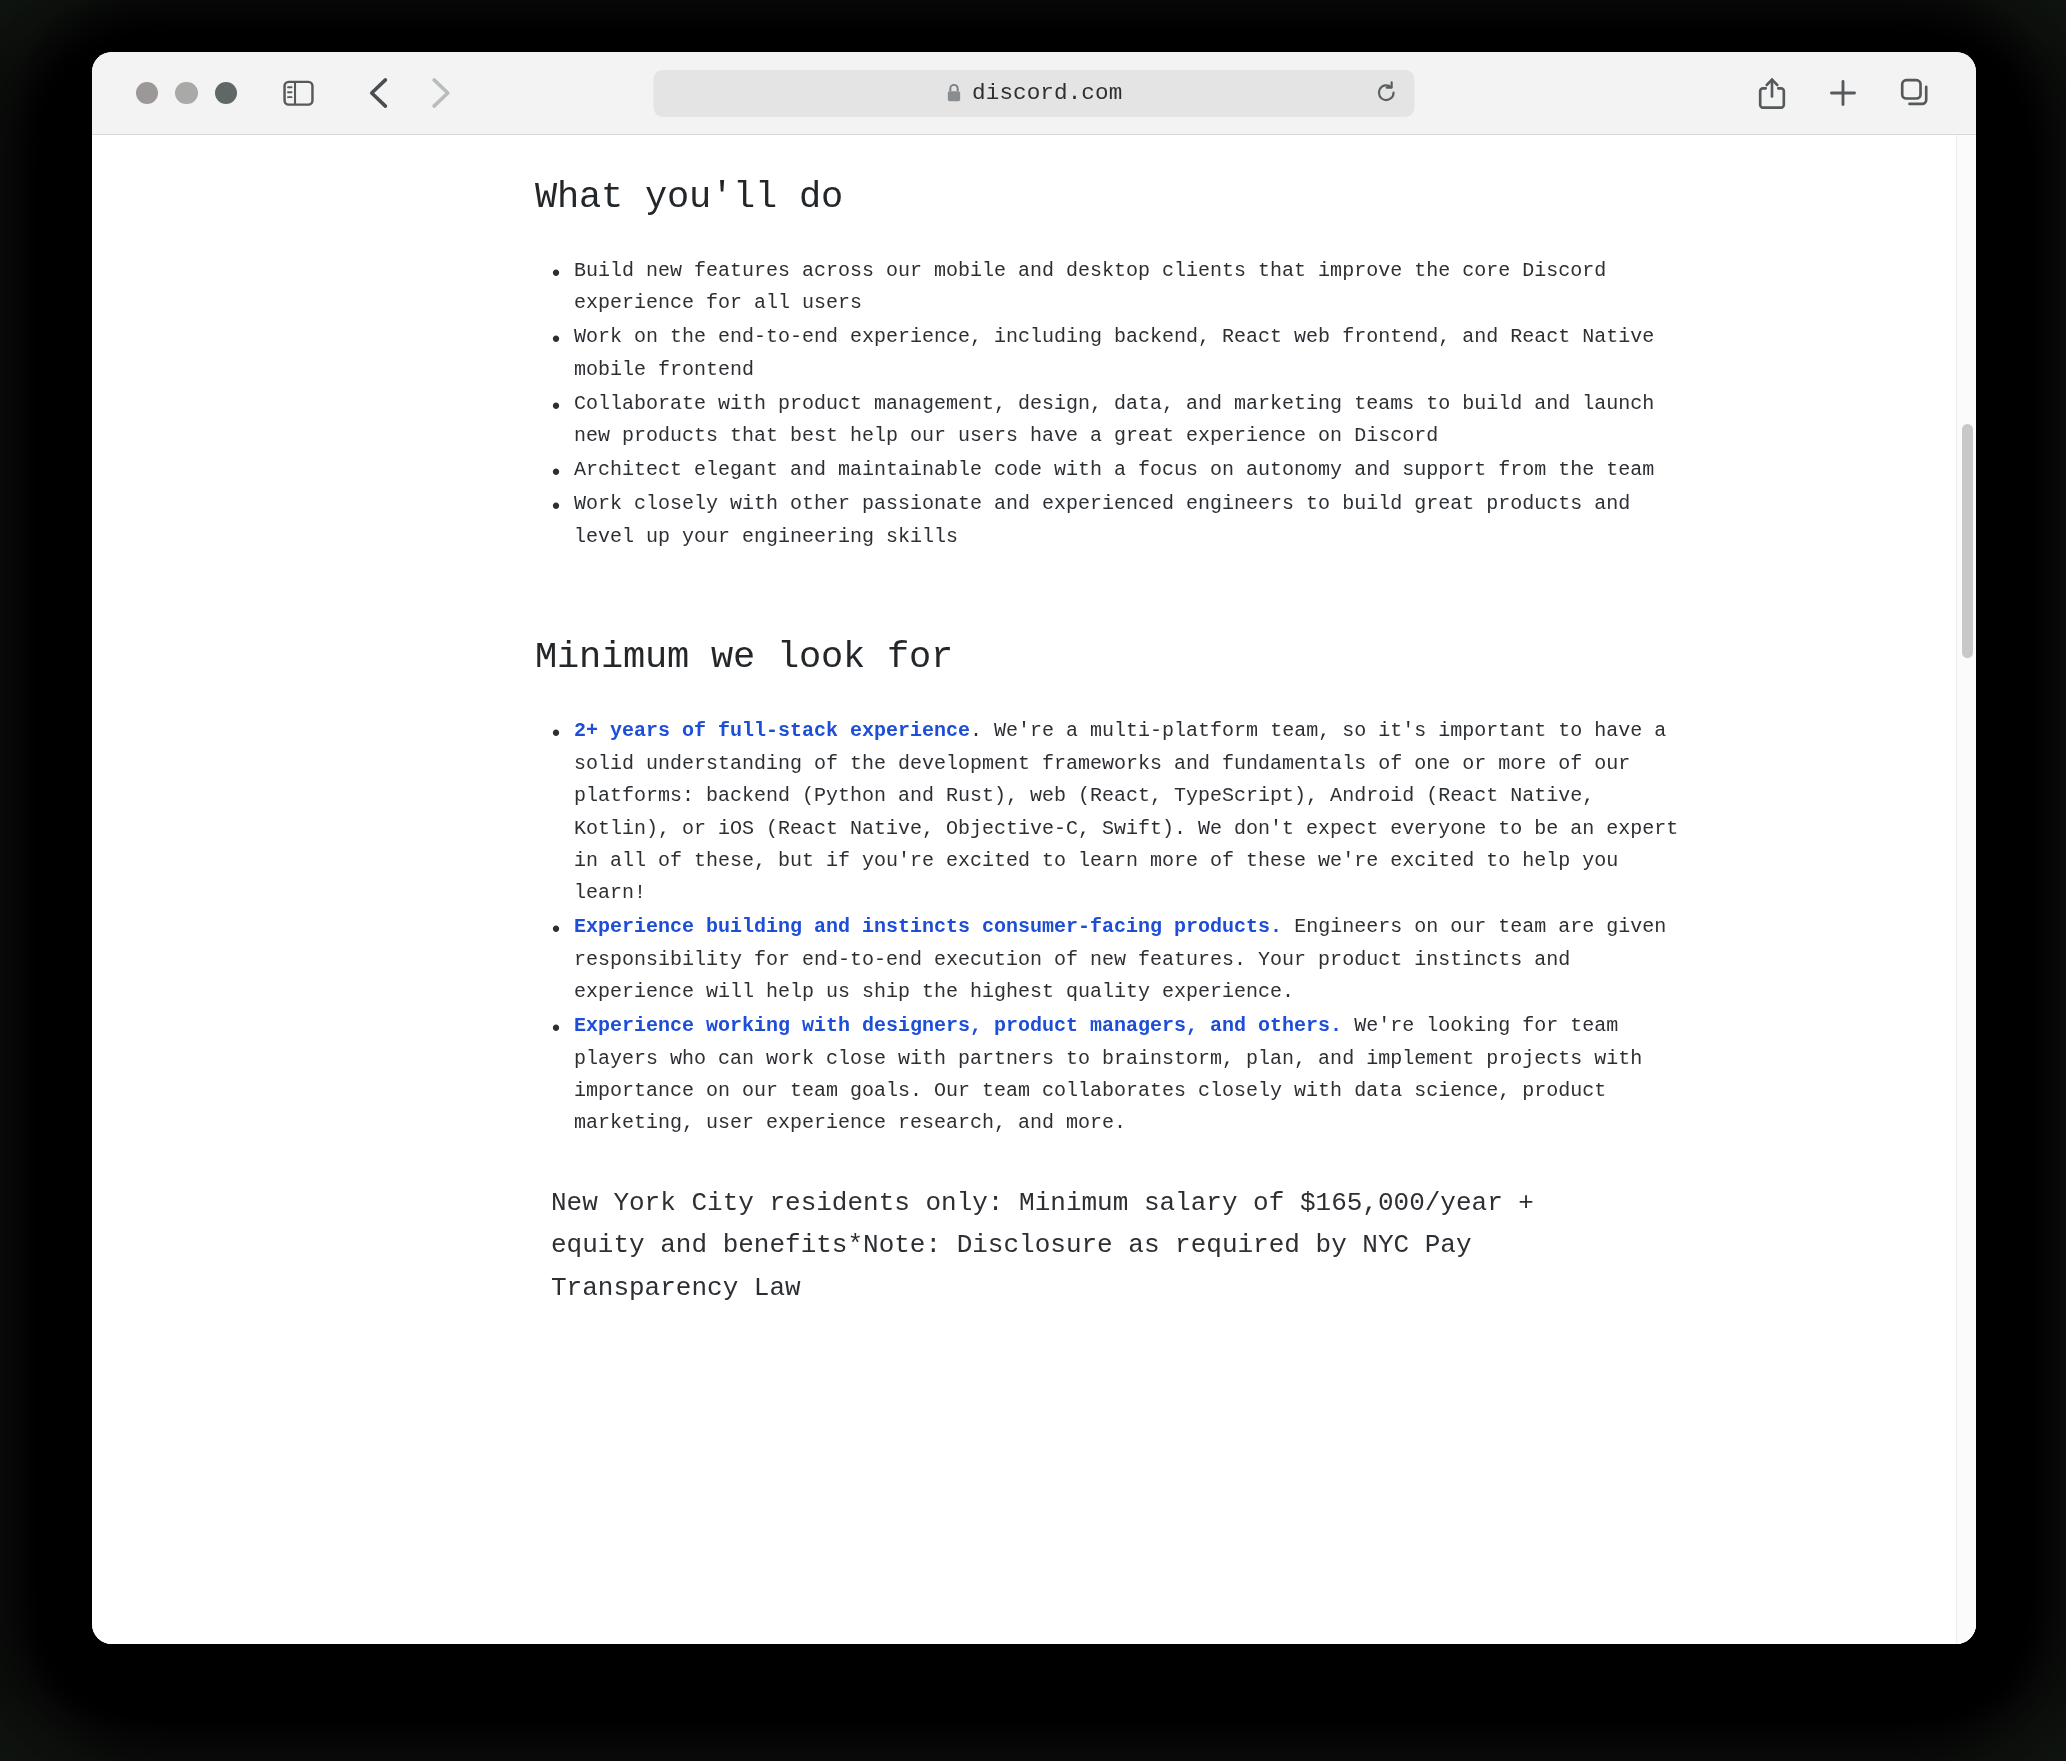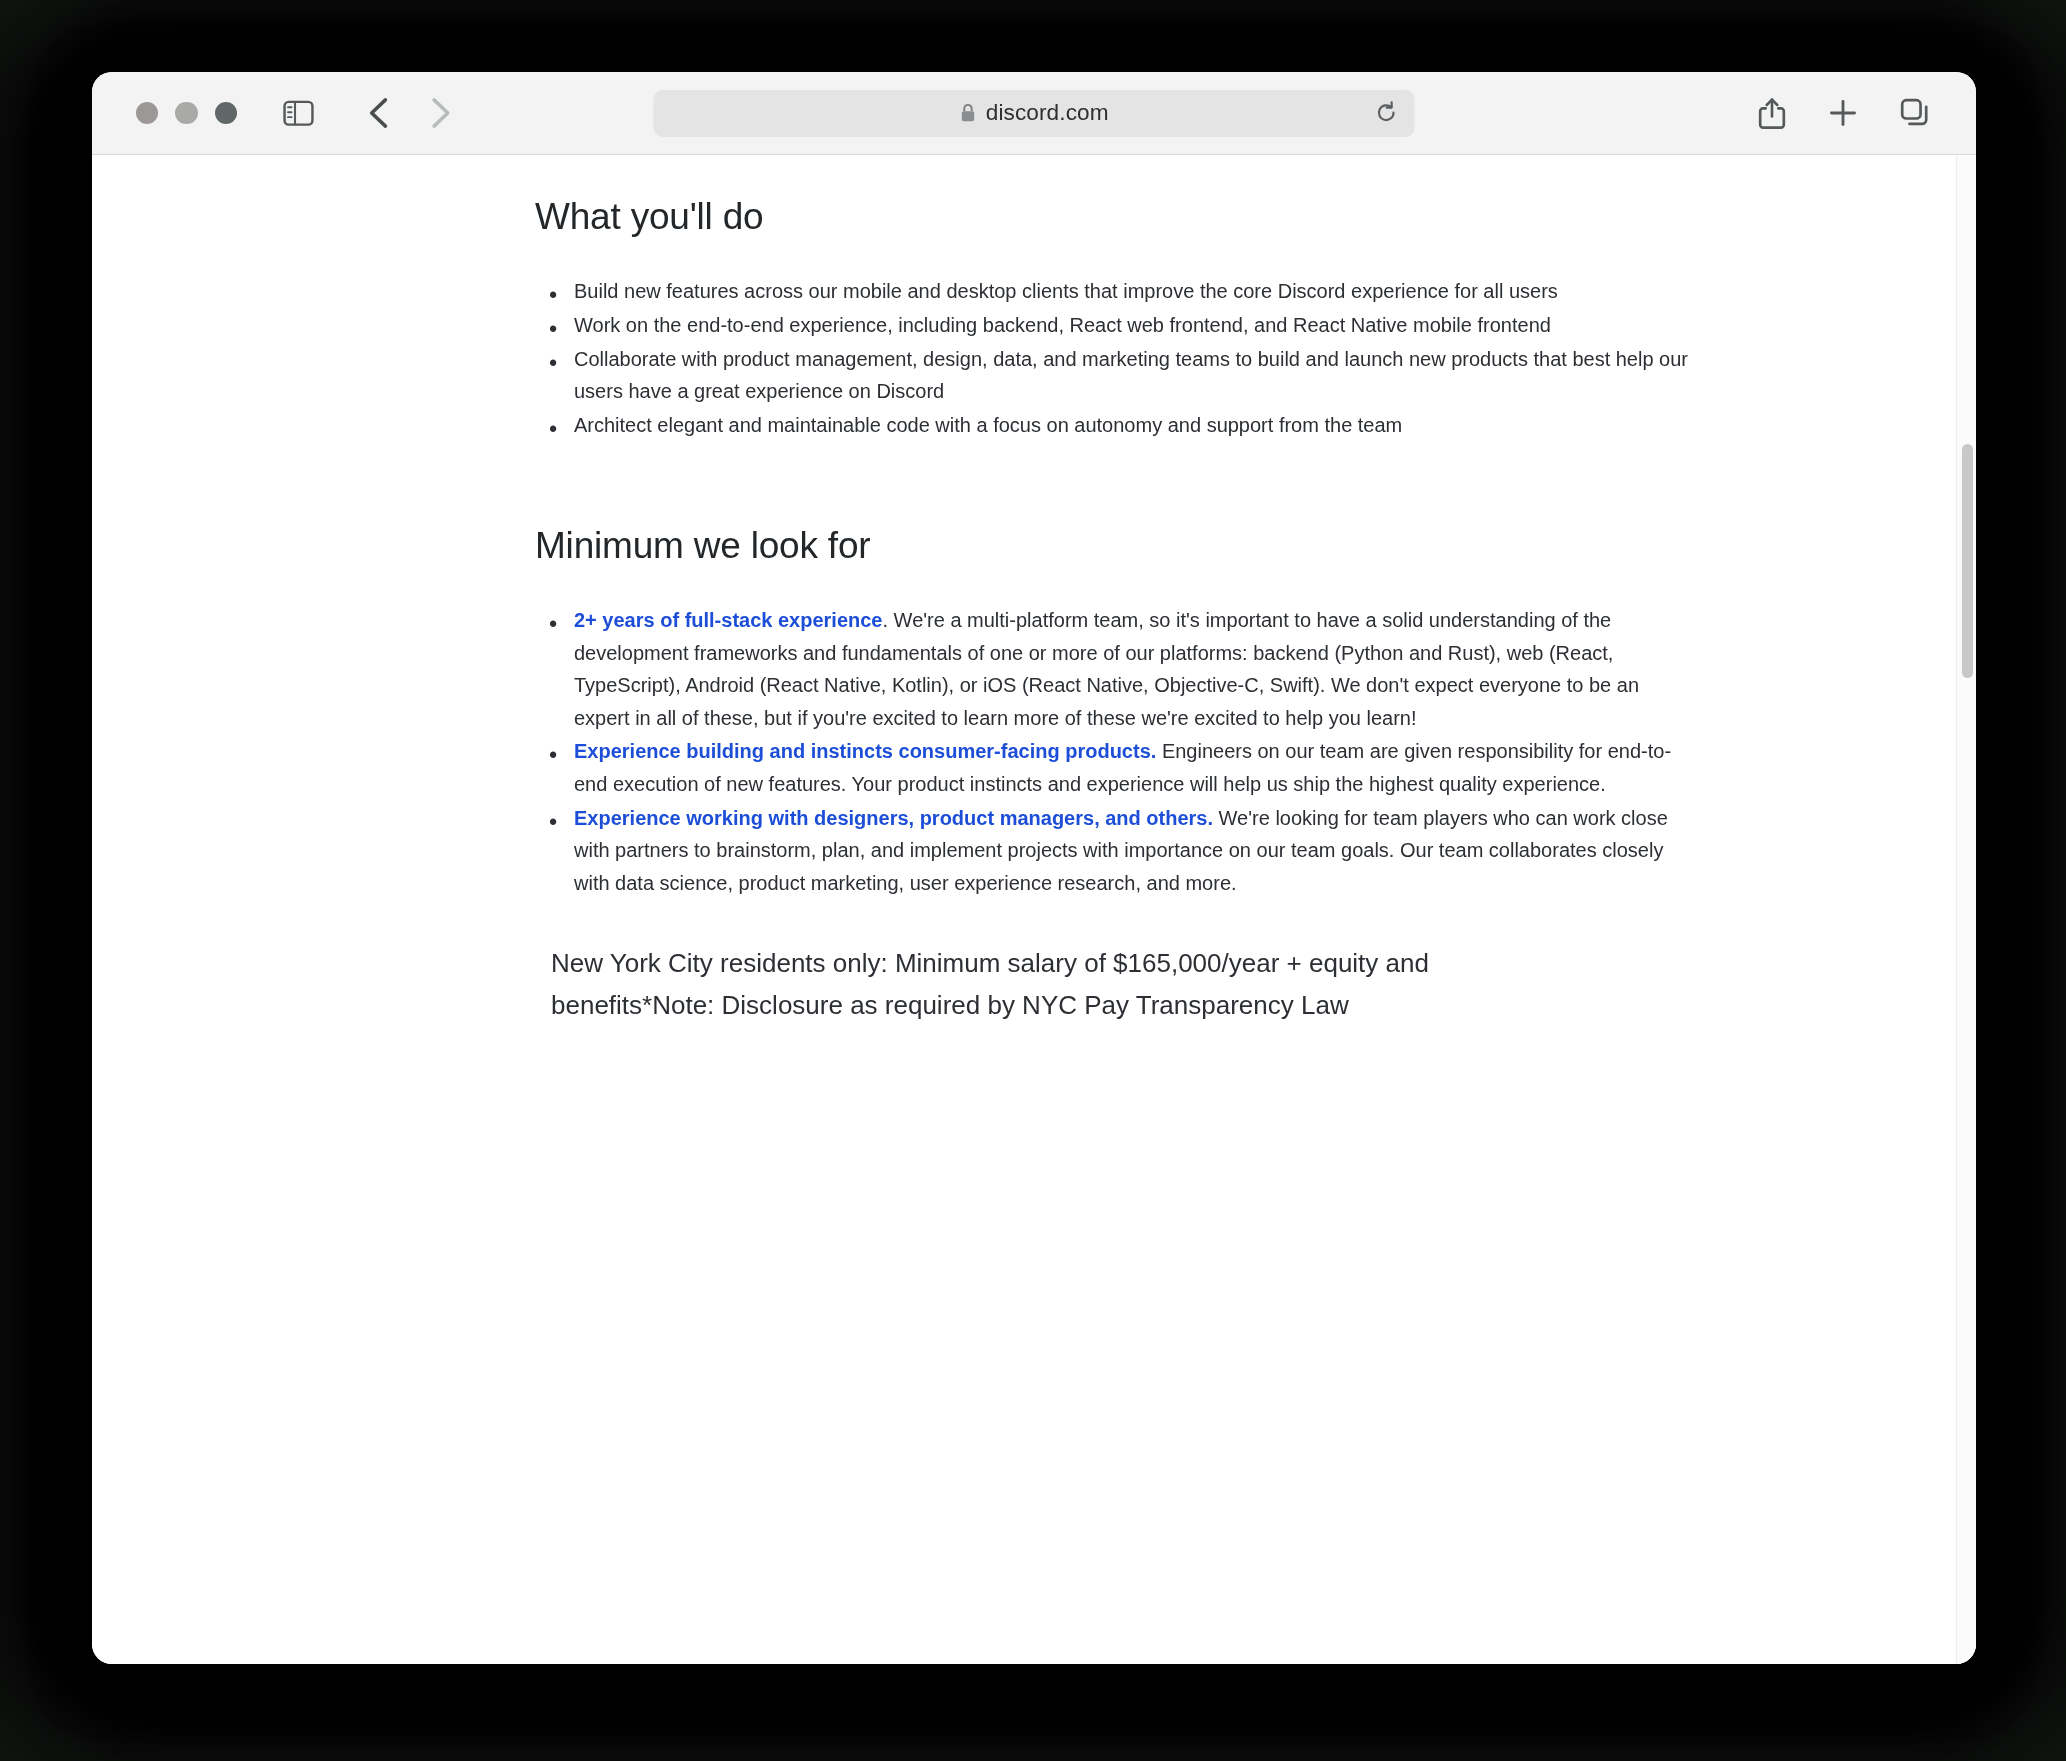--- a/index.html
+++ b/index.html
@@ -24,29 +24,30 @@
     width: 2035px; height: 1731px;
     background: #000000;
     border-radius: 133px;
     filter: blur(20px);
   }
 
   
   .window {
     position: absolute;
     left: 92px;
-    top: 72px;
+    top: 52px;
     width: 1884px;
     height: 1592px;
     background: #ffffff;
     border-radius: 20px;
     overflow: hidden;
     box-shadow: 0 14px 55px rgba(0,0,0,0.55);
     display: flex;
     flex-direction: column;
+    font-family: Liberation Mono, monospace;
   }
 
   
   .toolbar {
     height: 83px;
     flex: 0 0 83px;
     background: #f2f3f2;
     border-bottom: 0.8px solid #d7d9d7;
     display: flex;
     align-items: center;
@@ -318,20 +319,21 @@
     <div class="page">
       <div class="col">
 
         <h2 class="section-title">What you'll do</h2>
 
         <ul class="bullets">
           <li><span>Build new features across our mobile and desktop clients that improve the core Discord experience for all users</span></li>
           <li><span>Work on the end-to-end experience, including backend, React web frontend, and React Native mobile frontend</span></li>
           <li><span>Collaborate with product management, design, data, and marketing teams to build and launch new products that best help our users have a great experience on Discord</span></li>
           <li><span>Architect elegant and maintainable code with a focus on autonomy and support from the team</span></li>
+          <li><span>Work closely with other passionate and experienced engineers to build great products and level up your engineering skills</span></li>
         </ul>
 
         <div class="spacer-lg"></div>
 
         <h2 class="section-title">Minimum we look for</h2>
 
         <ul class="bullets">
           <li><b>2+ years of full-stack experience</b><span>. We're a multi-platform team, so it's important to have a solid understanding of the development frameworks and fundamentals of one or more of our platforms: backend (Python and Rust), web (React, TypeScript), Android (React Native, Kotlin), or iOS (React Native, Objective-C, Swift). We don't expect everyone to be an expert in all of these, but if you're excited to learn more of these we're excited to help you learn!</span></li>
           <li><b>Experience building and instincts consumer-facing products.</b><span> Engineers on our team are given responsibility for end-to-end execution of new features. Your product instincts and experience will help us ship the highest quality experience.</span></li>
           <li><b>Experience working with designers, product managers, and others.</b><span> We're looking for team players who can work close with partners to brainstorm, plan, and implement projects with importance on our team goals. Our team collaborates closely with data science, product marketing, user experience research, and more.</span></li>

